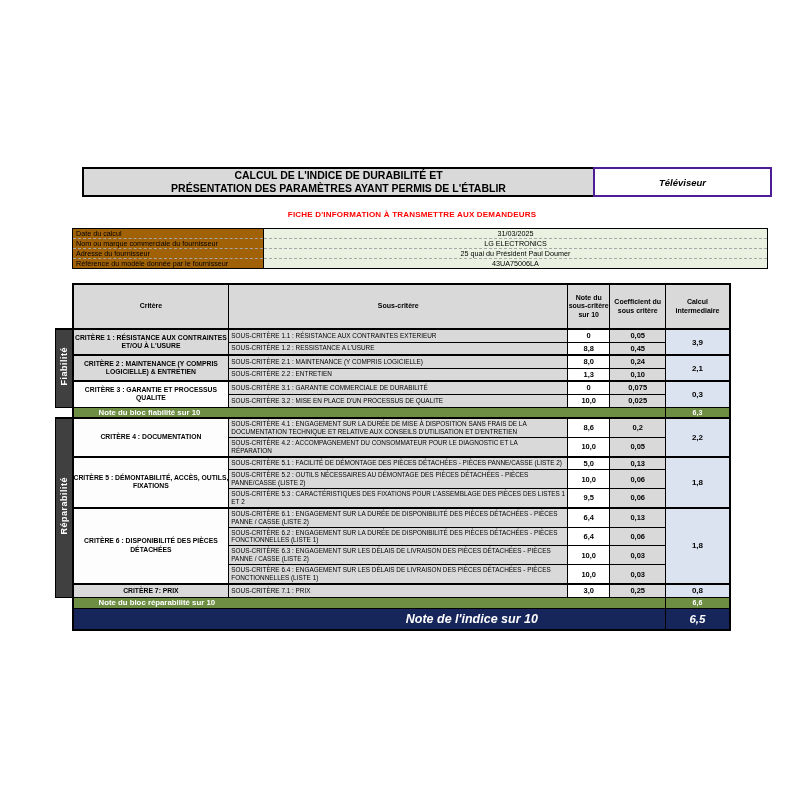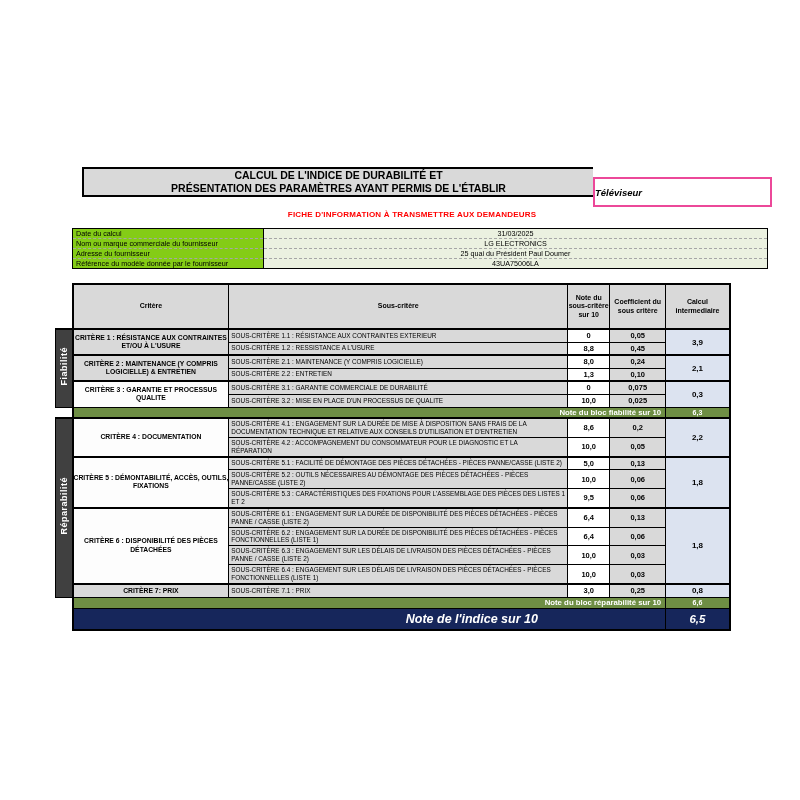--- a/index.html
+++ b/index.html
@@ -5,31 +5,31 @@
   html,body{margin:0;padding:0;background:#fff;}
   .canvas{position:relative;width:800px;height:800px;background:#ffffff;overflow:hidden;
           font-family:"Liberation Sans", sans-serif;color:#000;}
 
   
   .title-box{position:absolute;left:82px;top:167px;width:511px;height:30px;box-sizing:border-box;
              background:#d9d9d9;border:2px solid #000;border-right:none;
              display:flex;flex-direction:column;justify-content:center;text-align:center;
              font-weight:bold;font-size:10.5px;line-height:13px;}
   .product-box{position:absolute;left:593px;top:167px;width:179px;height:30px;box-sizing:border-box;
-             background:#ffffff;border:2px solid #ec4899;display:flex;align-items:center;
-             font-weight:bold;font-style:italic;font-size:9.5px;margin-top:10px;}
+             background:#ffffff;border:2px solid #4c1d95;display:flex;align-items:center;justify-content:center;
+             font-weight:bold;font-style:italic;font-size:9.5px;}
   .notice{position:absolute;left:12px;top:210px;width:100%;text-align:center;
           color:#ff0000;font-weight:bold;font-size:8px;letter-spacing:.2px;}
 
   
   .info-table{position:absolute;left:72px;top:228px;width:696px;border-collapse:collapse;
               border:1px solid #000;font-size:7.2px;}
   .info-table td{height:10px;padding:0 3px;box-sizing:border-box;border-top:1px dashed #a6a6a6;}
   .info-table tr:first-child td{border-top:none;}
-  .info-table td.il{background:#84cc16;width:191px;border-right:1px solid #000;}
+  .info-table td.il{background:#a16207;width:191px;border-right:1px solid #000;}
   .info-table td.iv{background:#ebf1e0;text-align:center;}
 
   
   .score-table{position:absolute;left:55px;top:283px;border-collapse:collapse;table-layout:fixed;}
   .score-table td,.score-table th{box-sizing:border-box;padding:0;}
   .score-table .void{border:none;background:transparent;}
 
   .score-table th{background:#d9d9d9;border:1px solid #000;font-weight:bold;font-size:7px;
                   line-height:8.6px;text-align:center;vertical-align:middle;height:45px;white-space:pre;}
   .score-table thead th{border-top:2px solid #000;}
@@ -47,21 +47,21 @@
   td.crit{background:#d9d9d9;font-weight:bold;font-size:6.8px;line-height:8.4px;
           text-align:center;white-space:pre;border-left:2px solid #000;}
   td.crit.light{background:#fdfdfd;}
   td.sous{background:#d9d9d9;font-size:6.4px;line-height:7.9px;text-align:left;
           padding:1px 2px;white-space:pre;height:13px;}
   td.note{background:#ffffff;font-weight:bold;font-size:7.5px;text-align:center;}
   td.coef{background:#d9d9d9;font-weight:bold;font-size:7.5px;text-align:center;}
   td.calc{background:#dce3f0;font-weight:bold;font-size:8px;text-align:center;}
 
   tr.block-note td{height:11px;background:#6e8e44;color:#fff;font-weight:bold;}
-  tr.block-note td.bn-label{font-size:7.8px;text-align:right;padding-right:4px;border-left:2px solid #000;}
+  tr.block-note td.bn-label{font-size:7.8px;padding-right:4px;border-left:2px solid #000;padding-left:25px;}
   tr.block-note td.bn-value{font-size:7px;text-align:center;}
 
   tr.total-row td{height:22px;background:#16265b;color:#fff;font-weight:bold;border-bottom:2px solid #000;font-style:italic;}
   tr.total-row td.t-label{font-size:12.5px;text-align:center;padding-left:205px;border-left:2px solid #000;}
   tr.total-row td.t-value{font-size:11.5px;text-align:center;border-left:1px solid #fff;}
 </style>
 </head>
 <body>
 
 <div class="canvas">

